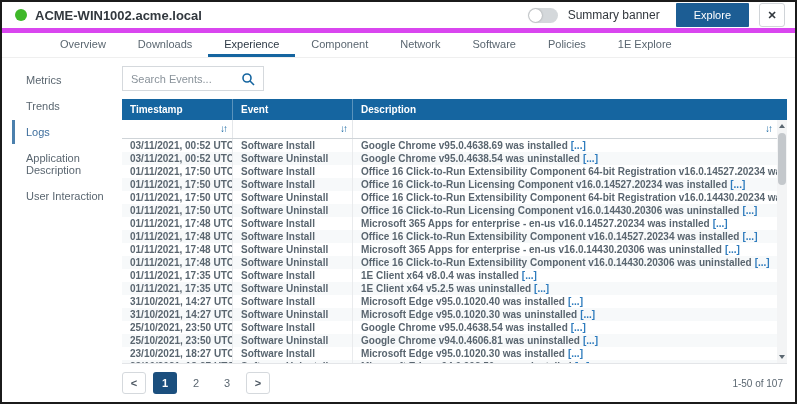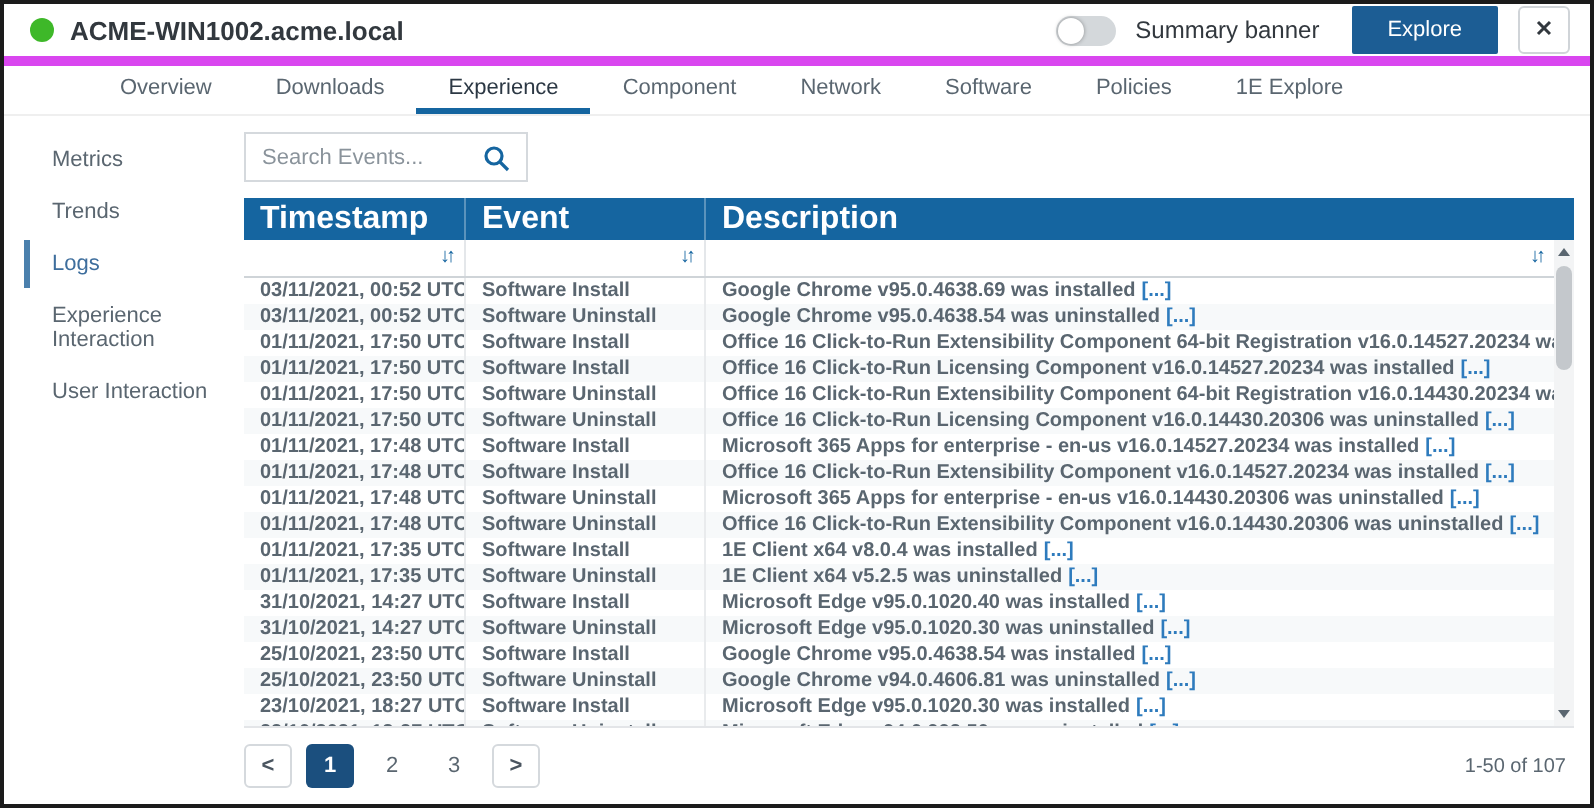--- a/index.html
+++ b/index.html
@@ -31,21 +31,21 @@
 
   .content { flex:1; display:flex; flex-direction:column; padding:8px 8px 0 0; min-width:0; }
   .searchbox { width:142px; height:25px; border:1px solid #d5d9dd; border-radius:0; display:flex; align-items:center; padding:0 8px; margin-bottom:8px; background:#fff; }
   .searchbox input { border:none; outline:none; flex:1; font-size:11px; color:#4a545e; font-family:inherit; min-width:0; background:transparent; }
   .searchbox input::placeholder { color:#8a939b; }
   .search-icon { width:14px; height:14px; flex:0 0 auto; cursor:pointer; }
 
   
   .table { flex:1; display:flex; flex-direction:column; border-bottom:1px solid #e3e5e8; min-height:0; }
   .thead { display:flex; background:#1565a0; color:#fff; height:21px; flex:0 0 auto; }
-  .th { font-size:16px; font-weight:bold; display:flex; align-items:center; padding-left:8px; cursor:pointer;text-align:center; }
+  .th { font-size:10px; font-weight:bold; display:flex; align-items:center; padding-left:8px; cursor:pointer;text-align:center; }
   .th + .th { border-left:1px solid rgba(255,255,255,.3); }
   .col-ts { width:110px; flex:0 0 auto; }
   .col-ev { width:120px; flex:0 0 auto; }
   .col-de { flex:1; min-width:0; }
   .tbody-wrap { flex:1; display:flex; min-height:0; }
   .rows-area { flex:1; display:flex; flex-direction:column; min-width:0; overflow:hidden; }
   .filterrow { display:flex; height:19px; border-bottom:1px solid #cfd4d8; flex:0 0 auto; }
   .fcell { display:flex; align-items:center; justify-content:flex-end; padding-right:6px; }
   .fcell + .fcell { border-left:1px solid #e4e7ea; }
   .sort-icon { font-size:10px; font-weight:bold; color:#1565a0; letter-spacing:-2px; cursor:pointer; line-height:1; }
@@ -100,21 +100,21 @@
       <div class="tab">Policies</div>
       <div class="tab">1E Explore</div>
     </div>
 
   <div class="main">
 
     <div class="sidebar">
         <div class="side-item">Metrics</div>
         <div class="side-item">Trends</div>
         <div class="side-item active">Logs</div>
-        <div class="side-item">Experience Interaction</div>
+        <div class="side-item">Application Description</div>
         <div class="side-item">User Interaction</div>
       </div>
 
     <div class="content">
       <div class="searchbox">
         <input type="text" placeholder="Search Events..." style="">
         <svg class="search-icon" viewBox="0 0 14 14">
           <circle cx="6" cy="6" r="4" fill="none" stroke="#1565a0" stroke-width="1.6"></circle>
           <line x1="9" y1="9" x2="13" y2="13" stroke="#1565a0" stroke-width="1.6"></line>
         </svg>

